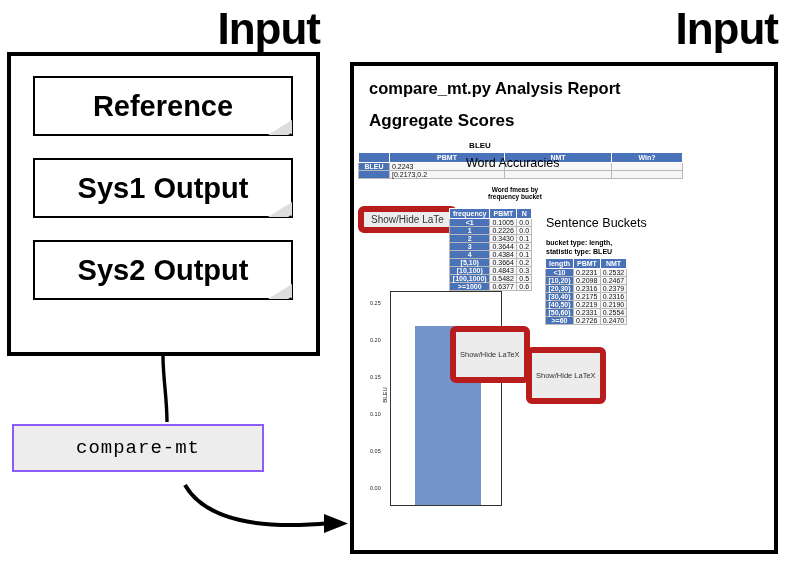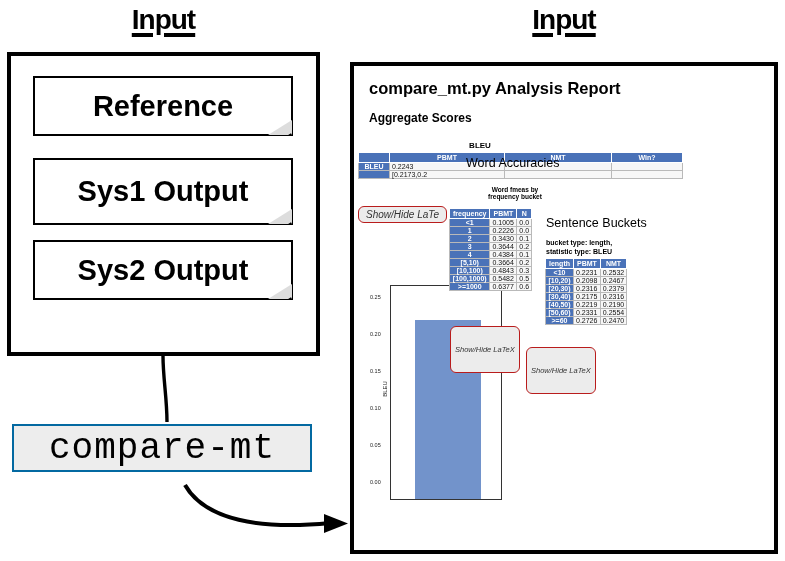--- a/index.html
+++ b/index.html
@@ -2,61 +2,61 @@
 <html><head>
 <meta charset="utf-8">
 <style>
   html,body{margin:0;padding:0;background:#ffffff;}
   body{width:785px;height:561px;position:relative;overflow:hidden;
        font-family:"Liberation Sans",sans-serif;color:#000;}
   .abs{position:absolute;}
 
   
   .section-heading{
-    font-weight:bold;font-size:28px;letter-spacing:-1px;
-    text-decoration:underline;text-underline-offset:4px;
-    text-decoration-thickness:4px;text-align:center;
+    font-weight:bold;font-size:44px;letter-spacing:-1px;
+    text-underline-offset:4px;
+    text-decoration-thickness:4px;text-align:right;
   }
 
   
   #input-panel{left:7px;top:52px;width:313px;height:304px;
     border:4px solid #000;background:#fff;box-sizing:border-box;}
   .doc-shape{position:absolute;background:#fff;border:2px solid #000;
     box-sizing:border-box;display:flex;align-items:center;justify-content:center;
     font-size:29px;font-weight:bold;}
   .doc-fold{position:absolute;right:-1px;bottom:-1px;width:24px;height:15px;
     overflow:hidden;}
   .doc-fold:before{content:"";position:absolute;right:0;bottom:0;
     width:0;height:0;border-left:24px solid transparent;border-bottom:15px solid #ddd;}
   .doc-fold:after{content:"";position:absolute;right:0;bottom:0;width:28px;height:2px;
     background:#000;transform-origin:100% 100%;transform:rotate(-31deg);}
 
-  #compare-mt-box{left:12px;top:424px;width:300px;height:48px;
-    border:2px solid #0369a1;background:#ededed;box-sizing:border-box;
+  #compare-mt-box{left:12px;top:424px;width:252px;height:48px;
+    border:2px solid #8b5cf6;background:#ededed;box-sizing:border-box;
     display:flex;align-items:center;justify-content:center;
-    font-family:"Liberation Mono","DejaVu Sans Mono",monospace;font-size:36px;letter-spacing:1px;}
+    font-family:"Liberation Mono","DejaVu Sans Mono",monospace;font-size:19px;letter-spacing:1px;}
 
   
   #report-panel{left:350px;top:62px;width:428px;height:492px;
     border:4px solid #000;background:#fff;box-sizing:border-box;overflow:hidden;}
   #report-title{font-weight:bold;font-size:16.5px;margin:13px 0 0 15px;}
-  #aggregate-heading{font-weight:bold;font-size:12px;margin:13px 0 0 15px;}
+  #aggregate-heading{font-weight:bold;font-size:17px;margin:13px 0 0 15px;}
 
   
   table.rt{border-collapse:collapse;font-size:7px;background:#fff;}
   table.rt th{background:#4a72b8;color:#fff;font-weight:bold;
     border:1px solid #fff;padding:1px 3px;text-align:center;white-space:nowrap;}
   table.rt td{border:1px solid #b9b9b9;padding:0px 2px;background:#f7f7f7;
     white-space:nowrap;color:#111;}
   table.rt td.rowhdr{background:#4a72b8;color:#fff;font-weight:bold;text-align:center;}
   .tbl-caption{font-size:8px;font-weight:bold;text-align:center;}
   .small-caption{font-size:6.5px;font-weight:bold;text-align:center;line-height:1.15;}
 
-  .latex-btn{display:inline-block;border:1px solid #b91c1c;background:#ececec;
-    color:#333;font-size:10px;padding:2px 7px;border-radius:6px;white-space:nowrap;font-style:italic;}
+  .latex-btn{display:inline-block;border:6px solid #b91c1c;background:#ececec;
+    color:#333;font-size:10px;padding:2px 7px;border-radius:6px;white-space:nowrap;}
   .latex-btn.sm{font-size:7.5px;padding:18px 4px;}
 
   .sub-heading{font-weight:normal;font-size:12.5px;}
   .note{font-size:7px;font-weight:bold;line-height:1.3;}
 
   
   .mplbox{background:#fff;border:1px solid #333;box-sizing:border-box;position:relative;}
   .ylab{position:absolute;font-size:6px;color:#222;transform:rotate(-90deg);
         transform-origin:50% 50%;white-space:nowrap;}
   .tick{position:absolute;font-size:5.5px;color:#222;white-space:nowrap;}
@@ -65,21 +65,21 @@
 </head>
 <body>
 
 <div class="abs section-heading" style="left:7px;top:4px;width:313px;">Input</div>
 
 <div class="abs" id="input-panel">
   <div class="doc-shape" style="left:22px;top:20px;width:260px;height:60px;">
     <span>Reference</span>
     <span class="doc-fold"></span>
   </div>
-  <div class="doc-shape" style="left:22px;top:102px;width:260px;height:67px;">
+  <div class="doc-shape" style="left:22px;top:102px;width:260px;height:60px;">
     <span>Sys1 Output</span>
     <span class="doc-fold"></span>
   </div>
   <div class="doc-shape" style="left:22px;top:184px;width:260px;height:60px;">
     <span>Sys2 Output</span>
     <span class="doc-fold"></span>
   </div>
 </div>
 
 <div class="abs" id="compare-mt-box">

